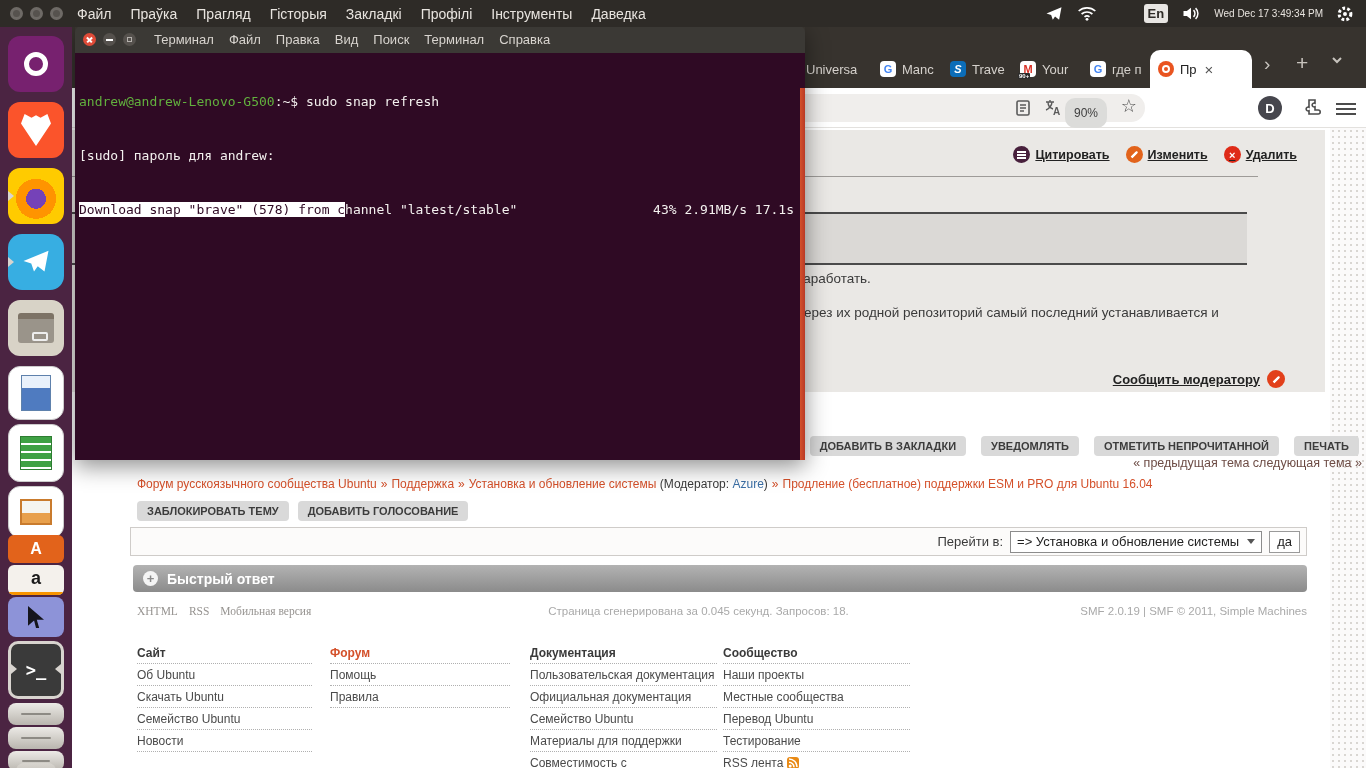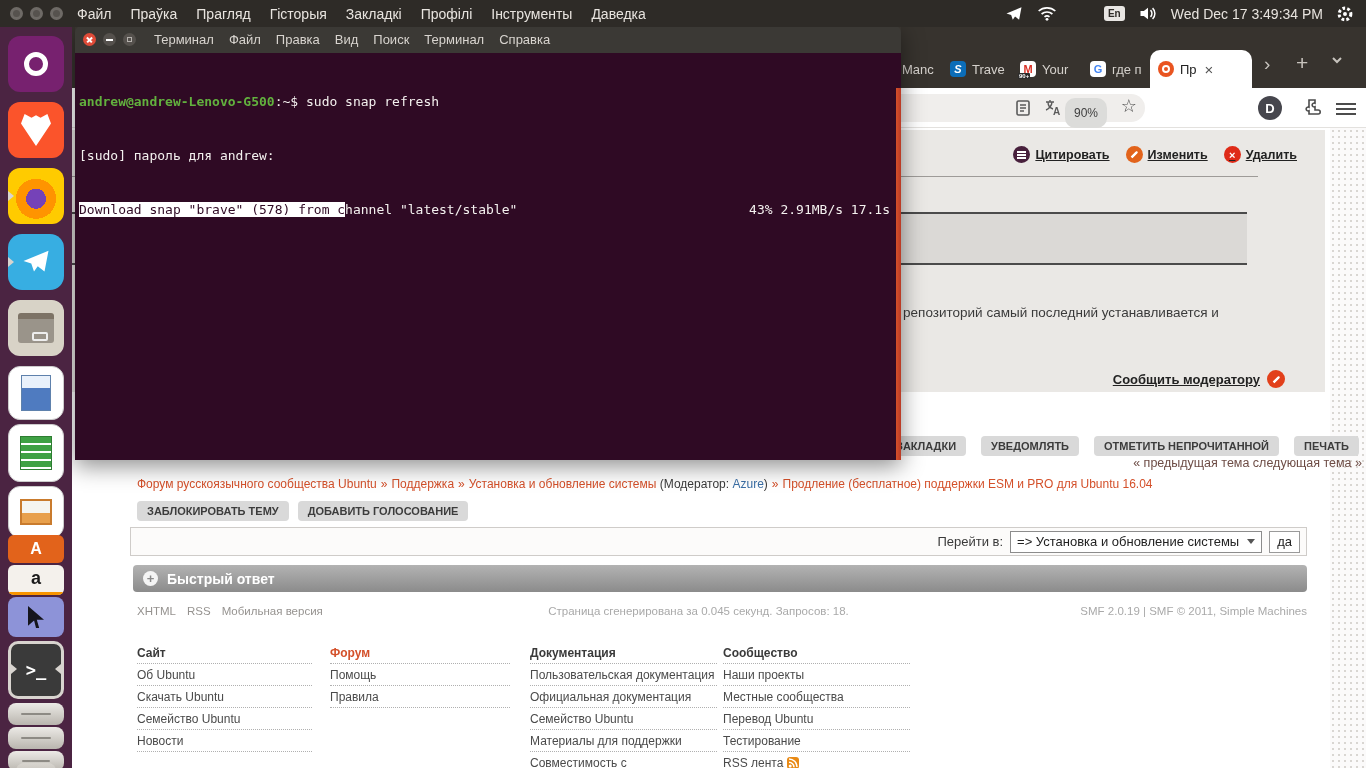--- a/index.html
+++ b/index.html
@@ -9,22 +9,22 @@
 
   
   #top-bar { position:absolute; left:0; top:0; width:1366px; height:27px; background:#2e2b27; z-index:40;
              display:flex; align-items:center; color:#e8e4df; font-size:14px; }
   .winctl { display:flex; gap:7px; margin:0 14px 0 10px; }
   .winctl span { width:13px; height:13px; border-radius:50%; background:#6e6a66; display:inline-block; position:relative; }
   .winctl span i { position:absolute; left:3px; top:3px; width:7px; height:7px; border-radius:50%; background:#56524e; }
   #top-menus { display:flex; gap:19px; }
   #top-menus span { cursor:default; }
   #tray { margin-left:auto; display:flex; align-items:center; gap:13px; padding-right:12px; }
-  .kbd-pill { background:#e8e6e3; color:#2e2b27; font-size:10px; font-weight:bold; padding:2px 4px; border-radius:3px;margin-left:34px; }
-  #clock { font-size:14px; }
+  .kbd-pill { background:#e8e6e3; color:#2e2b27; font-size:13px; font-weight:bold; padding:2px 4px; border-radius:3px;margin-left:34px; }
+  #clock { font-size:10px; }
 
   
   #dock { position:absolute; left:0; top:27px; width:72px; height:741px; background:#4b2442; z-index:30; }
   .dock-item { position:absolute; left:8px; width:56px; border-radius:12px; overflow:hidden; }
   .tile { width:100%; height:100%; display:flex; align-items:center; justify-content:center; }
   .run-dot { position:absolute; width:0; height:0; border-top:5px solid transparent; border-bottom:5px solid transparent; }
   .run-left { left:0; border-left:6px solid #d8d4cf; }
   .run-right { right:0; border-right:6px solid #d8d4cf; }
 
   
@@ -88,49 +88,49 @@
   .sel-chev { width:0; height:0; border-left:4px solid transparent; border-right:4px solid transparent; border-top:5px solid #555; }
   #jump-go { border:1px solid #9a9a9a; background:#fff; height:22px; padding:0 7px; font-size:13px; color:#222;
              display:flex; align-items:center; cursor:pointer; }
   #quick-reply { position:absolute; top:437px; left:61px; width:1174px; height:27px; border-radius:4px;
                  background:linear-gradient(#b3b3b3,#8b8b8b); color:#fff; font-size:14px; font-weight:bold;
                  display:flex; align-items:center; gap:9px; padding-left:10px; cursor:pointer; }
   #qr-plus { width:15px; height:15px; border-radius:50%; background:#f4f4f4; color:#8a8a8a; font-size:13px;
              font-weight:bold; display:flex; align-items:center; justify-content:center; }
   #footer-meta { position:absolute; top:477px; left:0; width:1253px; font-size:11.5px; color:#a9a9a9; }
   #fm-links { position:absolute; left:65px; top:0; display:flex; gap:11px; color:#969390; }
-  #fm-links span { cursor:pointer; }
+  #fm-links span { cursor:pointer;font-family:Liberation Serif, serif; }
   #fm-center { position:absolute; left:0; width:100%; text-align:center; top:0; }
   #fm-right { position:absolute; right:18px; top:0; }
   .fcol { position:absolute; top:515px; font-size:12px; }
   .fcol .fhead { font-weight:bold; color:#3a3a3a; padding:3px 0; border-bottom:1px dotted #b0b0b0; }
   .fcol .fhead.red { color:#d4502a; }
   .fcol .flink { color:#4a4a4a; padding:4px 0 3px; border-bottom:1px dotted #b0b0b0; cursor:pointer;
                  display:flex; align-items:center; gap:4px; }
   #fcol-1 { left:65px; width:175px; } #fcol-2 { left:258px; width:180px; }
   #fcol-3 { left:458px; width:187px; } #fcol-4 { left:651px; width:187px; }
   .rss-ic { width:12px; height:12px; border-radius:3px; background:#e98a15; position:relative; flex:0 0 12px; }
 
   
-  #terminal { position:absolute; left:75px; top:26px; width:826px; height:434px; z-index:20;
+  #terminal { position:absolute; left:75px; top:26px; width:730px; height:434px; z-index:20;
               box-shadow:0 6px 22px rgba(0,0,0,.45); }
   #term-title { position:absolute; left:0; top:0; width:100%; height:27px; background:#3b3935;
                 border-radius:6px 6px 0 0; display:flex; align-items:center; color:#d8d4cf; font-size:13px; }
   #term-ctl { display:flex; gap:7px; margin:0 18px 0 8px; }
   #term-ctl span { width:13px; height:13px; border-radius:50%; position:relative; }
   .tc-close { background:#df4b38; } .tc-min,.tc-max { background:#55514d; }
   .tc-close i, .tc-min i { position:absolute; left:3px; top:6px; width:7px; height:1.6px; background:#fff; display:block; }
   .tc-close i.x1 { transform:rotate(45deg); } .tc-close i.x2 { transform:rotate(-45deg); }
   .tc-max i { position:absolute; left:4px; top:4px; width:5px; height:5px; border:1px solid #b5b1ad; display:block; }
   #term-menus { display:flex; gap:15px; }
   #term-body { position:absolute; left:0; top:27px; width:100%; height:407px; background:#2f0a24;
                font-family:"DejaVu Sans Mono",monospace; font-size:13px; line-height:18px; color:#f4f1ef;
                padding:4px 0 0 4px; white-space:pre; }
   .tline { position:relative; height:18px; }
-  .pr-user { color:#62b13e; font-weight:bold; }
+  .pr-user { color:#62b13e; font-weight:normal; }
   .hl { background:#ffffff; color:#2f0a24; }
   .dl-stats { position:absolute; right:11px; top:0; }
   #term-edge { position:absolute; right:0; top:62px; width:5px; height:372px;
                background:linear-gradient(90deg,#d4502a,#b93a26); }
 
   svg { display:block; }
 </style>
 </head>
 <body>
 

